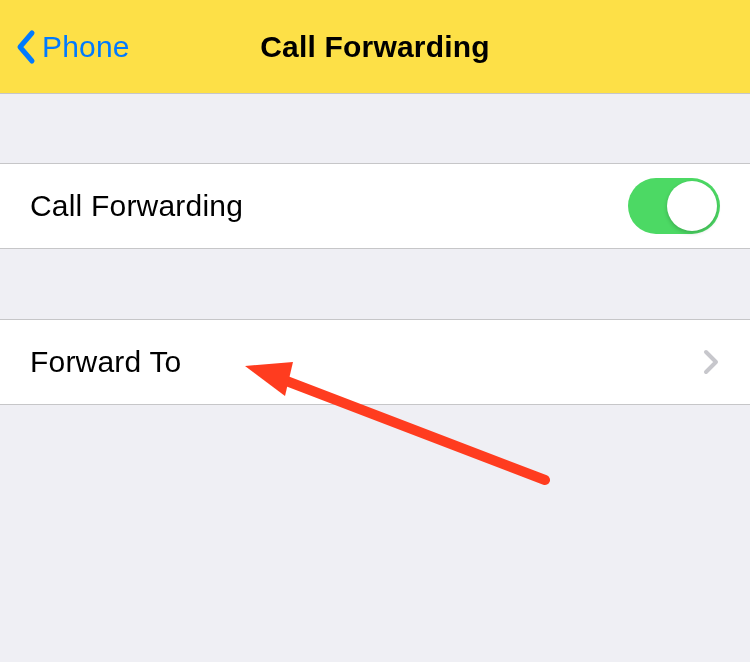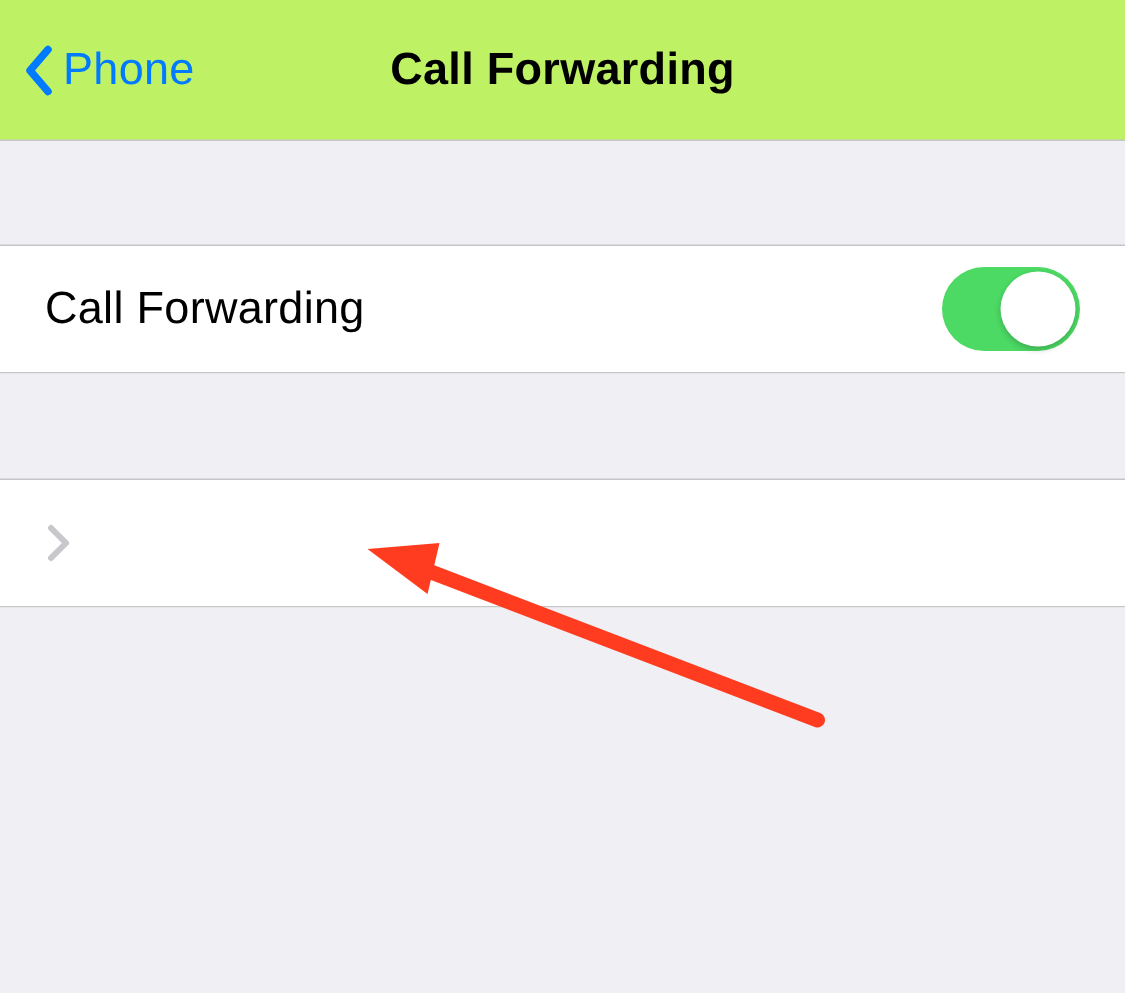--- a/index.html
+++ b/index.html
@@ -11,21 +11,21 @@
     body {
       font-family: -apple-system, BlinkMacSystemFont, "Segoe UI", "Helvetica Neue", Arial, sans-serif;
       background: #f2f2f7;
       width: 750px;
       height: 662px;
       overflow: hidden;
       position: relative;
     }
     .header {
       height: 94px;
-      background: #bef264;
+      background: #fde047;
       border-bottom: 1px solid #c6c6c8;
       position: relative;
       display: flex;
       align-items: center;
     }
     .back-button {
       display: flex;
       align-items: center;
       padding-left: 14px;
       cursor: pointer;
@@ -136,20 +136,21 @@
 <div class="row">
   <span class="row-label">Call Forwarding</span>
   <div class="toggle">
     <div class="toggle-knob"></div>
   </div>
 </div>
 
 <div class="spacer2"></div>
 
 <div class="row">
+  <span class="row-label">Forward To</span>
   <span class="chevron-right">
     <svg width="18" height="28" viewBox="0 0 18 28" fill="none">
       <path d="M4 4 L14 14 L4 24" stroke="#c7c7cc" stroke-width="4" stroke-linecap="round" stroke-linejoin="round"></path>
     </svg>
   </span>
 </div>
 
 <div class="bottom-area"></div>
 
 <div class="arrow-annotation">

